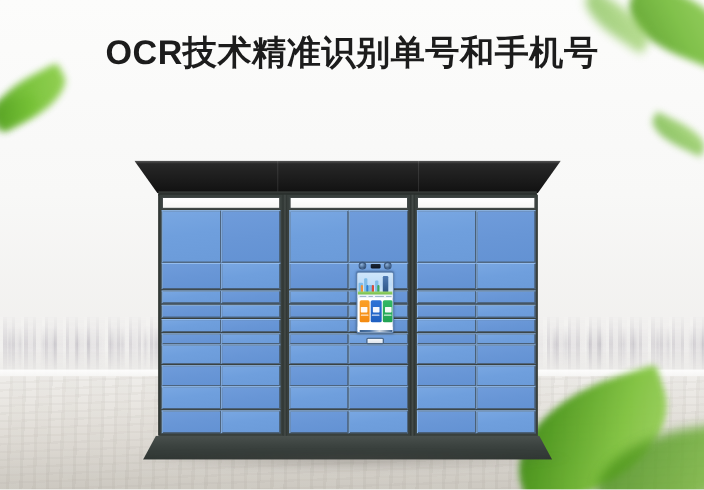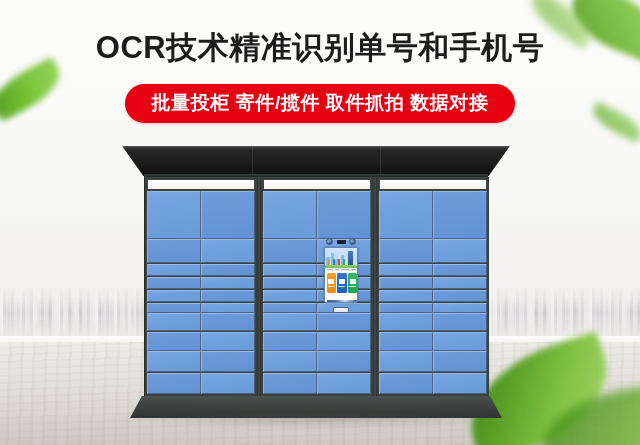--- a/index.html
+++ b/index.html
@@ -461,17 +461,14 @@
           <span class="bar"></span>
         </div>
       </div>
 
       <div class="k-scan"></div>
     </div>
   </div>
 
   <div class="headline">OCR技术精准识别单号和手机号</div>
 
-  <div class="pill-wrap">
-    <span class="pill">批量投柜 寄件/揽件  取件抓拍  数据对接</span>
-  </div>
 
 </div>
 
 </body></html>

